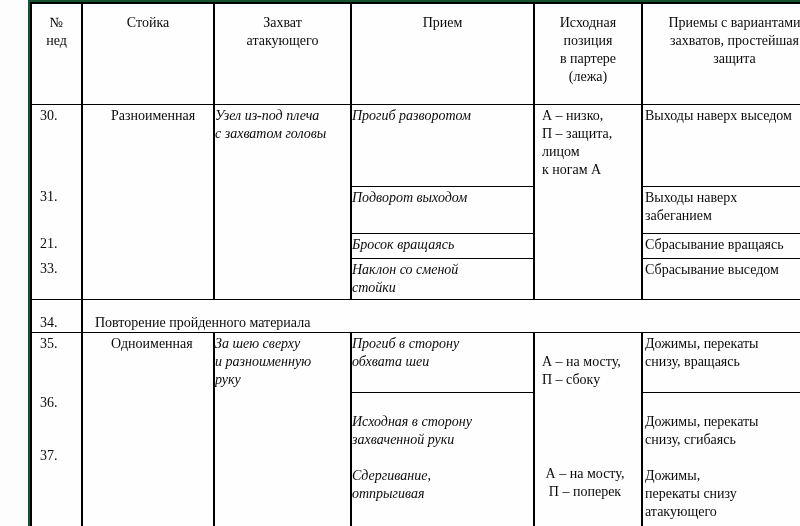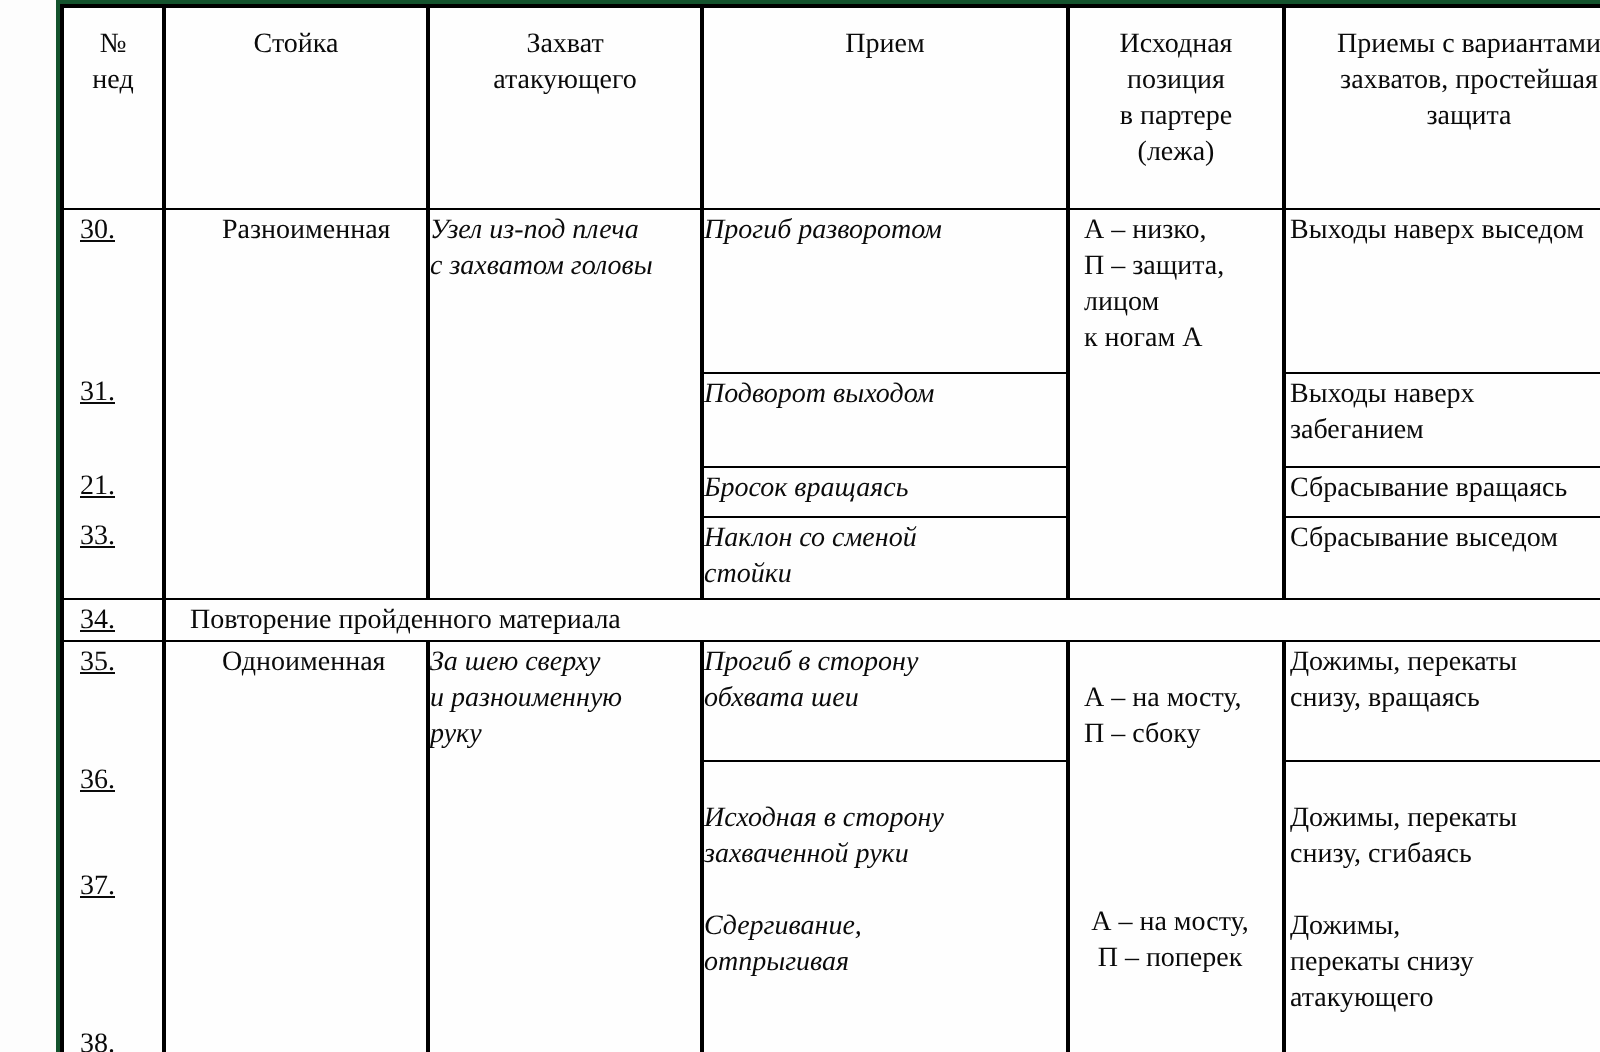--- a/index.html
+++ b/index.html
@@ -37,35 +37,35 @@
     color: #0a0a0a;
     white-space: pre-line;
     overflow: hidden;
     font-weight: normal;
     text-align: left;
   }
   th {
     text-align: center;
     padding-top: 10px;
   }
-  .num { padding-left: 8px; text-decoration: underline; }
+  .num { padding-left: 8px; }
   .hb  { border-bottom-style: hidden; }   
   .variants { padding-left: 2px; }
   .move, .grip { padding-left: 0; font-style: italic; }
   .stance { padding-left: 28px; }
   .pos { padding-left: 7px; }
   .pos-bottom { margin-top: 58px; text-align: center; padding-right: 6px; }
   .para-gap { margin-top: 18px; }
   tr.rh  { height: 101px; }
   tr.r30 { height: 82px; }
   tr.r31 { height: 47px; }
   tr.r32 { height: 25px; }
   tr.r33 { height: 34px; }
   tr.r34 { height: 20px; }
-  tr.r34 td { padding-top: 2px; padding-bottom: 0; }
+  tr.r34 td { padding-top: 14px; padding-bottom: 0; }
   tr.r35 { height: 60px; }
   tr.r36 { height: 36px; }
   tr.r37 { height: 54px; }
   tr.r38 { height: 61px; }
   .repeat-text { padding-left: 12px; }
 </style>
 </head>
 <body>
 
 <div class="page">

